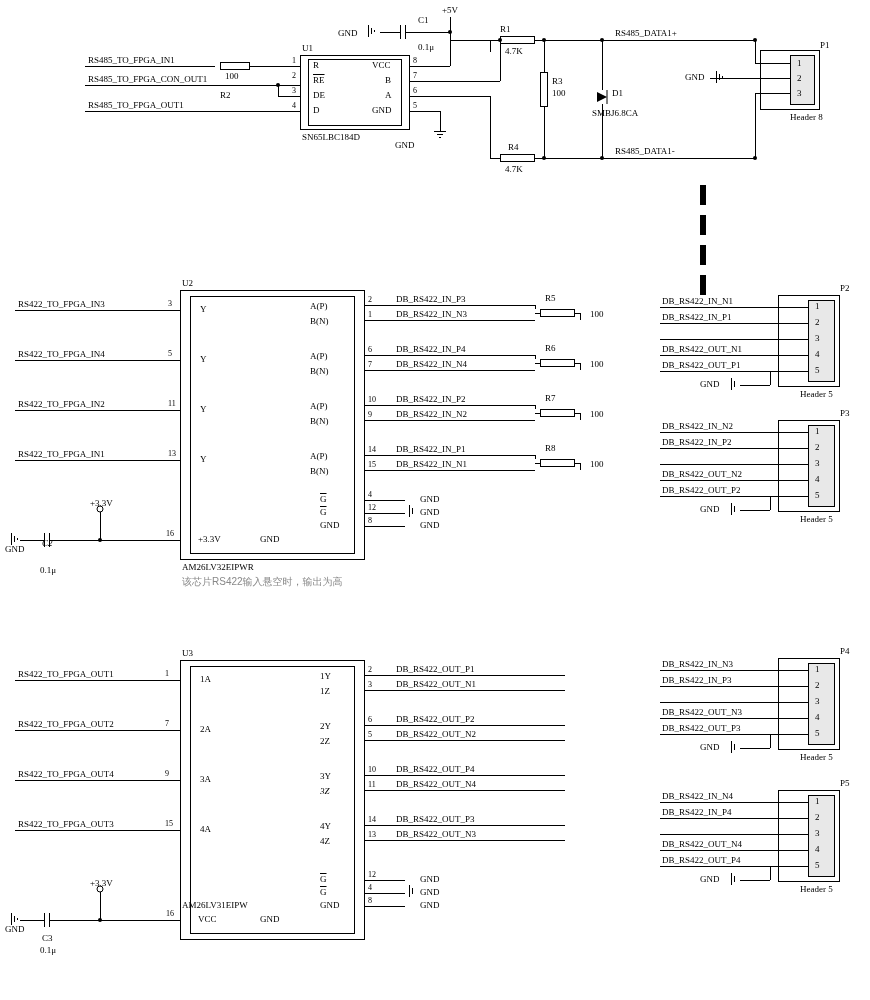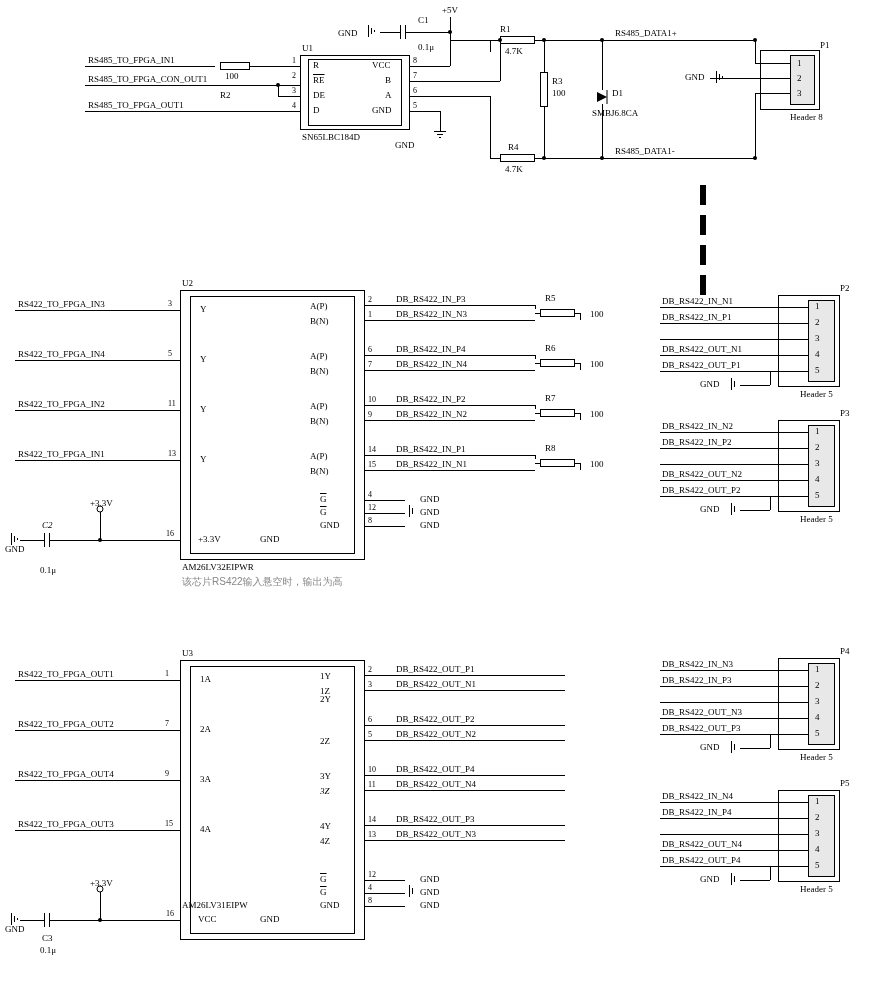--- a/index.html
+++ b/index.html
@@ -354,21 +354,21 @@
 <span class="label" style="left:198px; top:534px;">+3.3V</span>
 <span class="label" style="left:260px; top:534px;">GND</span>
 <div class="vline" style="left:100px; top:512px; height:28px;"></div>
 <span class="label" style="left:90px; top:498px;">+3.3V</span>
 <div class="junction" style="left:100px; top:540px;"></div>
 <div class="hline" style="left:50px; top:540px; width:50px;"></div>
 <div class="cap" style="left:44px; top:533px;">
   <div class="plate" style="left:0;"></div>
     <div class="plate" style="left:5px;"></div>
 </div>
-<span class="label" style="left:42px; top:520px;font-style:italic;">C2</span>
+<span class="label" style="left:42px; top:538px;font-style:italic;">C2</span>
 <span class="label" style="left:40px; top:565px;">0.1μ</span>
 <div class="hline" style="left:20px; top:540px; width:24px;"></div>
 <div class="gnd" style="left:10px; top:534px; transform:rotate(-90deg);">
     <span class="bar3"></span>
   </div>
 <span class="label" style="left:5px; top:544px;">GND</span>
 <svg style="position:absolute; left:96px; top:505px;" width="8" height="8">
     <circle cx="4" cy="4" r="3" fill="none" stroke="#000"></circle>
   </svg>
 
@@ -397,21 +397,21 @@
   </div>
 <div id="u3-right">
     <span class="label" style="left:320px;top:671px;">1Y</span>
     <span class="label pin-num" style="left:368px;top:665px;">2</span>
     <div class="hline" style="left:365px;top:675px;width:200px;"></div>
     <span class="label" style="left:396px;top:664px;">DB_RS422_OUT_P1</span>
     <span class="label" style="left:320px;top:686px;">1Z</span>
     <span class="label pin-num" style="left:368px;top:680px;">3</span>
     <div class="hline" style="left:365px;top:690px;width:200px;"></div>
     <span class="label" style="left:396px;top:679px;">DB_RS422_OUT_N1</span>
-    <span class="label" style="left:320px;top:694px;">2Y</span>
+    <span class="label" style="left:320px;top:721px;">2Y</span>
     <span class="label pin-num" style="left:368px;top:715px;">6</span>
     <div class="hline" style="left:365px;top:725px;width:200px;"></div>
     <span class="label" style="left:396px;top:714px;">DB_RS422_OUT_P2</span>
     <span class="label" style="left:320px;top:736px;text-align:right;">2Z</span>
     <span class="label pin-num" style="left:368px;top:730px;">5</span>
     <div class="hline" style="left:365px;top:740px;width:200px;"></div>
     <span class="label" style="left:396px;top:729px;">DB_RS422_OUT_N2</span>
     <span class="label" style="left:320px;top:771px;">3Y</span>
     <span class="label pin-num" style="left:368px;top:765px;">10</span>
     <div class="hline" style="left:365px;top:775px;width:200px;"></div>

